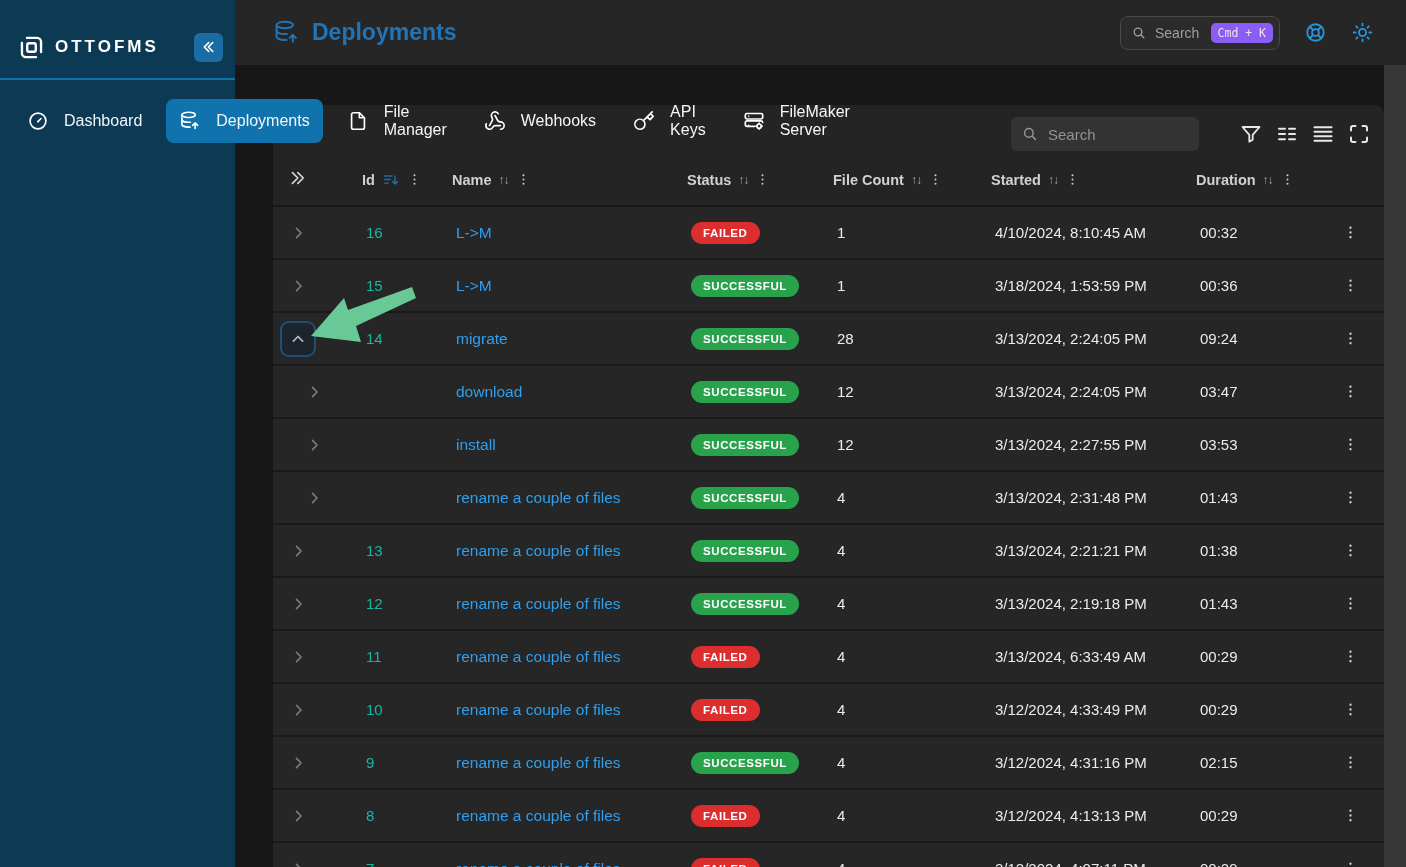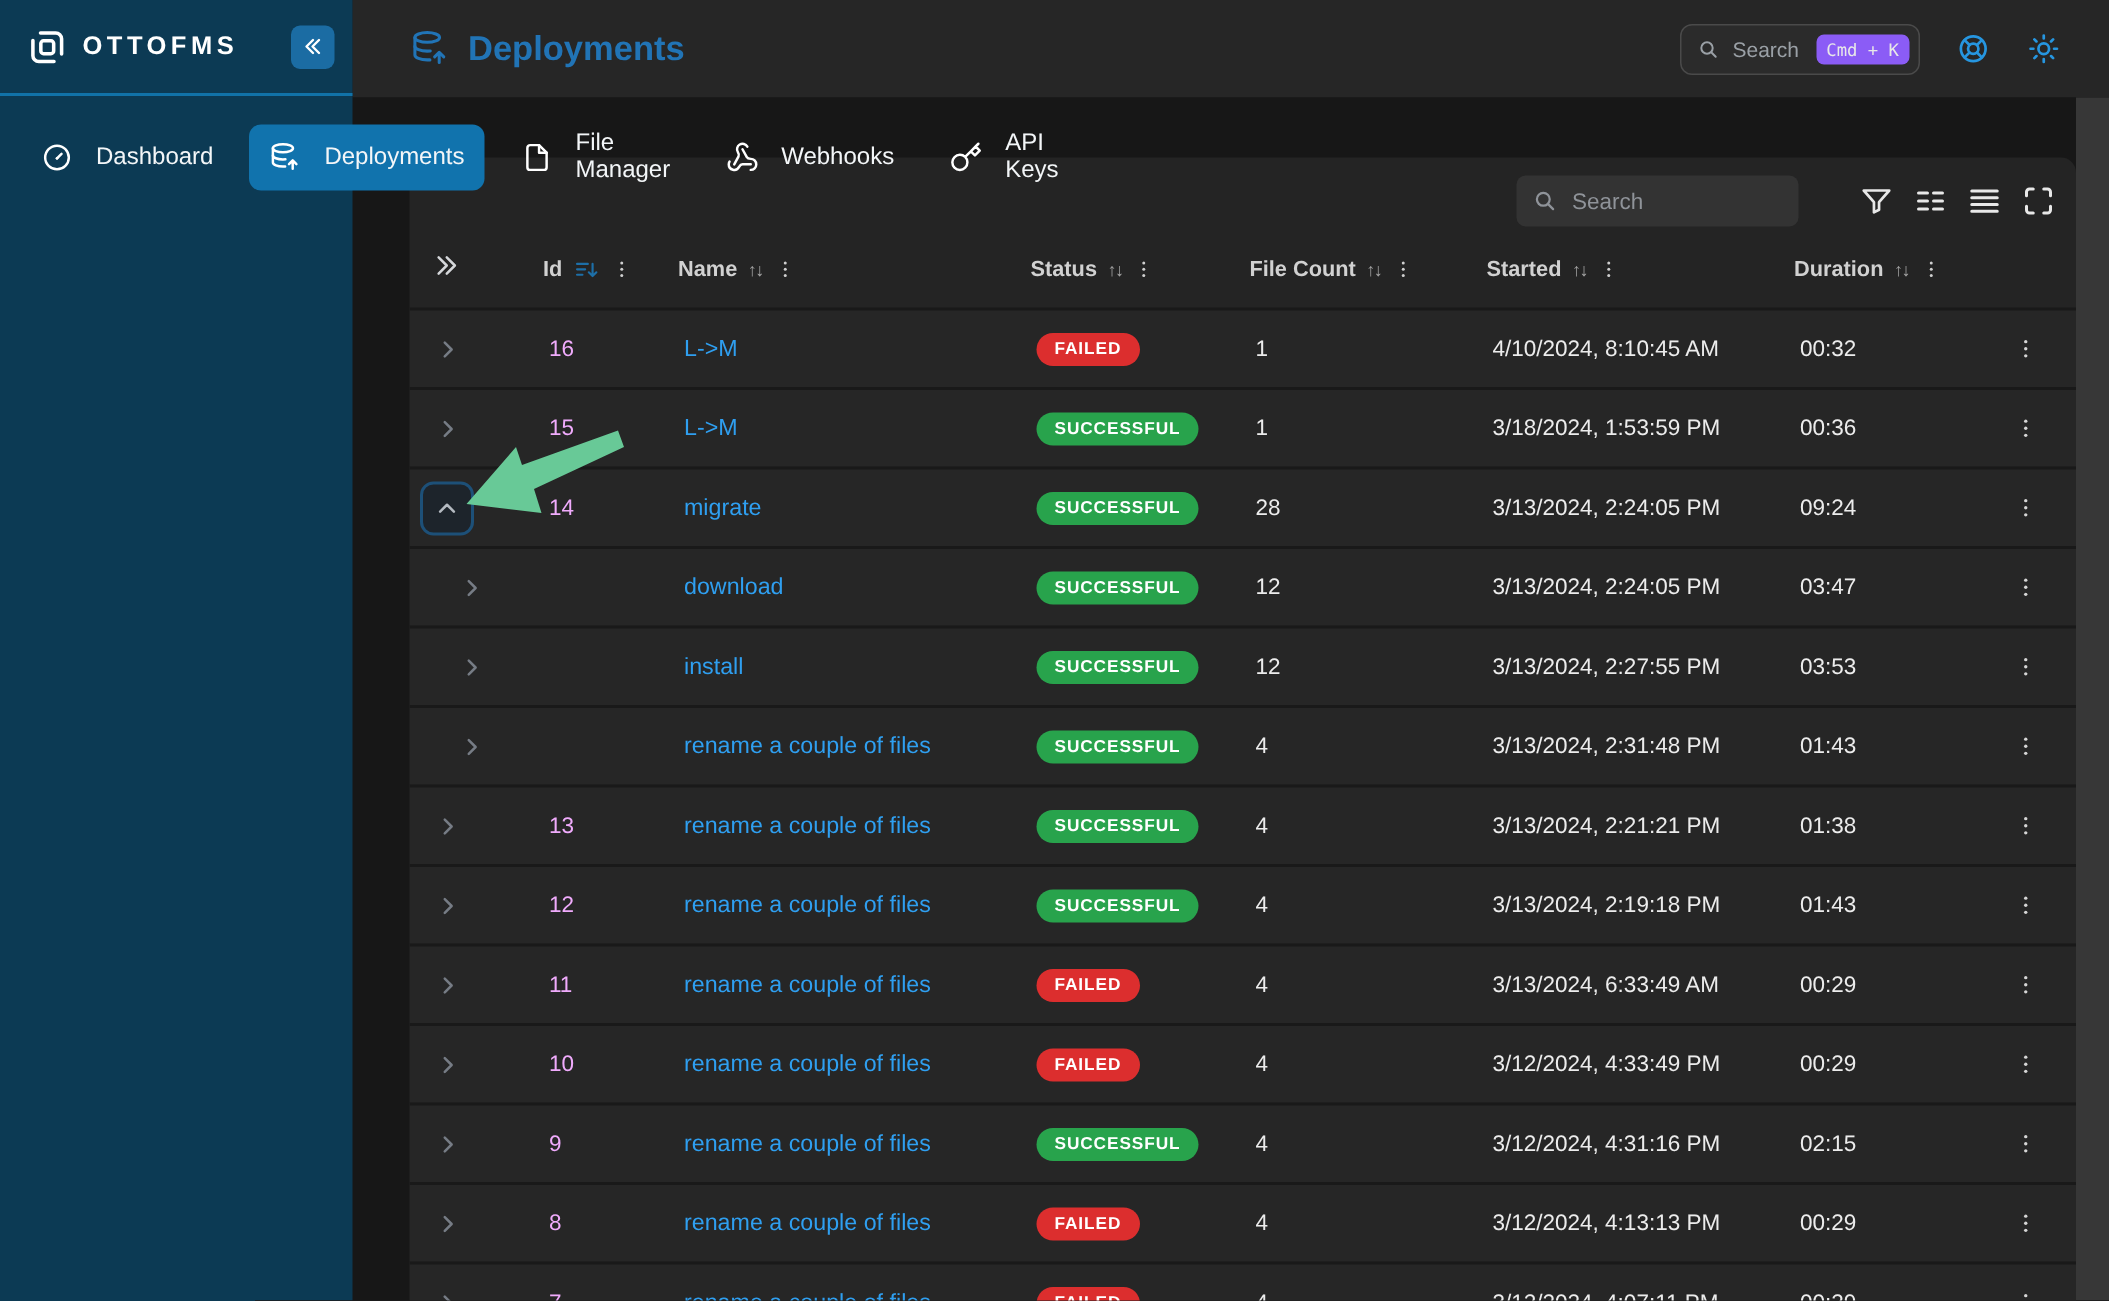--- a/index.html
+++ b/index.html
@@ -6,21 +6,21 @@
   html,body { margin:0; padding:0; }
   body {
     width:1406px; height:867px; overflow:hidden; position:relative;
     background:#171717; font-family:"Liberation Sans", sans-serif;
     -webkit-font-smoothing:antialiased;
   }
   svg { display:block; }
 
   
   .sidebar { position:absolute; left:0; top:0; bottom:0; width:235px; background:#0c3a54; z-index:6; }
-  .sb-head { height:64px; display:flex; align-items:center; padding:0 12px 0 18px; border-bottom:2px solid #1172a8; }
+  .sb-head { height:64px; display:flex; align-items:center; padding:0 12px 0 18px; border-bottom:2px solid #1172a8;margin-top:16px; }
   .logo-mark { color:#fff; }
   .logo-mark svg { width:27px; height:27px; }
   .logo-text { color:#fff; font-weight:bold; font-size:17px; letter-spacing:3px; margin-left:10px; flex:1; }
   .collapse-btn { width:29px; height:29px; background:#1b6ca3; border:none; border-radius:6px; color:#fff;
     display:flex; align-items:center; justify-content:center; cursor:pointer; }
   .collapse-btn svg { width:16px; height:16px; }
   .sb-nav { padding:19px 14px; display:flex; gap:11px; }
   .sb-item { display:flex; align-items:center; gap:15px; height:44px; padding:0 13px; border-radius:8px;
     color:#f3f6f8; font-size:16px; cursor:pointer; }
   .sb-item.active { background:#1173ad; }
@@ -68,21 +68,21 @@
 
   .trow { height:53px; background:#262626; border-top:2px solid #191919; }
   .cell { padding:0 4px; }
   .expander { padding-left:14px; }
   .trow.child .expander { padding-left:30px; }
   .expand-toggle { background:none; border:none; padding:0; color:#767c85; width:24px; height:24px;
     display:flex; align-items:center; justify-content:center; cursor:pointer; }
   .expand-toggle svg { width:20px; height:20px; }
   .expand-toggle.expanded { width:36px; height:36px; border:2px solid #1d5078; border-radius:9px;
     background:#1d242b; color:#b4bac1; margin-left:-7px; }
-  .cell.id { color:#f0abfc; font-size:15px; }
+  .cell.id { color:#14b8a6; font-size:15px; }
   .cell.name a { color:#2f9ff0; font-size:15.5px; text-decoration:none; cursor:pointer; }
   .badge { display:inline-block; padding:5px 12px; border-radius:999px; font-size:11.5px; font-weight:bold;
     color:#fff; letter-spacing:0.6px; }
   .badge.ok { background:#28a34c; }
   .badge.fail { background:#dc2e2e; }
   .cell.fc, .cell.started, .cell.duration { color:#ececec; font-size:15px; }
   .cell.menu { display:flex; justify-content:center; }
   .row-dots { background:none; border:none; padding:0; color:#d6d6d6; cursor:pointer; }
   .row-dots svg { width:17px; height:17px; }
 
@@ -151,20 +151,32 @@
         </span>
         <span>Webhooks</span>
       </div>
       <div class="sb-item">
         <span class="sb-icon">
           <svg viewBox="0 0 24 24" fill="none" stroke="currentColor" stroke-linecap="round" stroke-linejoin="round" stroke-width="1.8">
             <path d="M21 2l-2 2m-7.61 7.61a5.5 5.5 0 1 1-7.778 7.778 5.5 5.5 0 0 1 7.777-7.777zm0 0L15.5 7.5m0 0l3 3L22 7l-3-3m-3.5 3.5L19 4"></path>
           </svg>
         </span>
         <span>API Keys</span>
+      </div>
+      <div class="sb-item">
+        <span class="sb-icon">
+          <svg viewBox="0 0 24 24" fill="none" stroke="currentColor" stroke-linecap="round" stroke-linejoin="round" stroke-width="1.8">
+            <rect x="2.5" y="3.8" width="19" height="6" rx="1.8"></rect>
+            <path d="M6.2 6.8h.01M6.2 16.8h.01"></path>
+            <path d="M21.5 13.5a2 2 0 0 0-2-1.7h-15a2 2 0 0 0-2 2v2a2 2 0 0 0 2 2h8.5"></path>
+            <circle cx="17.6" cy="17.6" r="2.3"></circle>
+            <path d="M17.6 14.3v1m0 4.6v1m3.3-3.3h-1m-4.6 0h-1"></path>
+          </svg>
+        </span>
+        <span>FileMaker Server</span>
       </div>
     </nav>
 </aside>
 
 <header class="topbar">
   <div class="title-wrap">
     <span class="title-icon">
         <svg viewBox="0 0 24 24" fill="none" stroke="currentColor" stroke-linecap="round" stroke-linejoin="round" stroke-width="1.8">
           <ellipse cx="10.5" cy="5.3" rx="7.3" ry="2.9"></ellipse>
           <path d="M3.2 5.3v5.2c0 1.6 3.27 2.9 7.3 2.9.6 0 1.2-.03 1.8-.08"></path>

